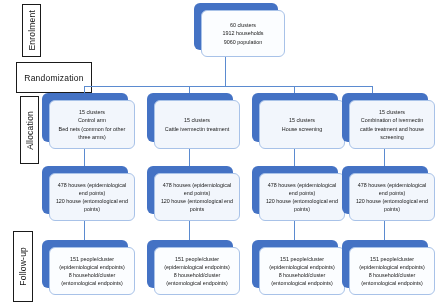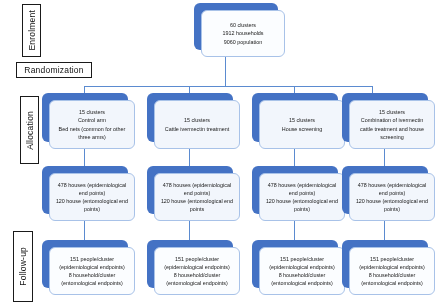--- a/index.html
+++ b/index.html
@@ -36,21 +36,21 @@
     color: #111111;
     letter-spacing: 0.2px;
     white-space: nowrap;
   }
   .stage-label.horizontal span {
     writing-mode: horizontal-tb;
     transform: none;
   }
 
   #stage-enrolment   { left: 22px;  top: 4px;   width: 19px; height: 53px; }
-  #stage-random      { left: 16px;  top: 62px;  width: 76px; height: 16px; }
+  #stage-random      { left: 16px;  top: 62px;  width: 76px; height: 31px; }
   #stage-allocation  { left: 20px;  top: 96px;  width: 19px; height: 68px; }
   #stage-followup    { left: 13px;  top: 231px; width: 20px; height: 71px; }
 
   
   .node {
     position: absolute;
     box-sizing: border-box;
   }
   .node .shadow {
     position: absolute;

